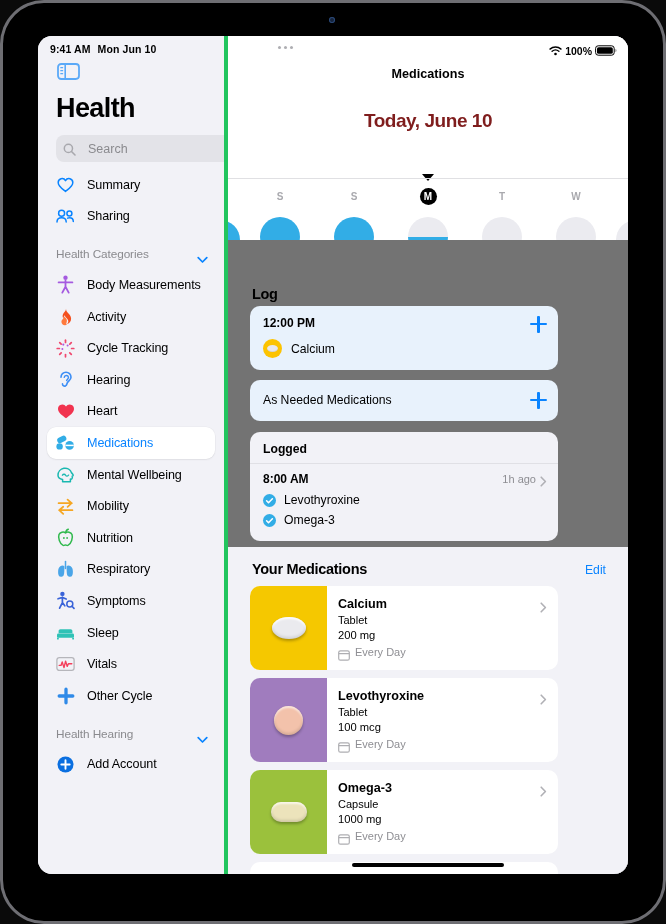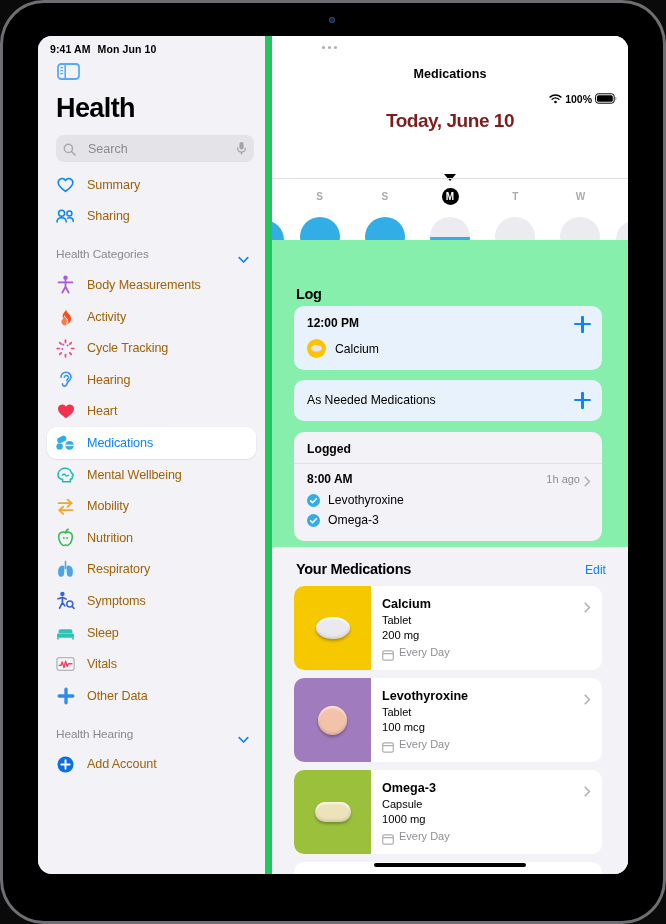--- a/index.html
+++ b/index.html
@@ -29,23 +29,23 @@
     position: absolute; left: 38px; top: 36px;
     width: 590px; height: 838px;
     background: #f2f2f7;
     border-radius: 14px;
     overflow: hidden;
     display: flex;
   }
 
   
   #sidebar {
-    width: 234px; height: 100%;
+    width: 190px; height: 100%;
     background: #f2f2f7;
-    border-right: 7px solid #22c55e;
+    border-right: 4px solid #22c55e;
     position: relative;
     overflow: hidden;
   }
   .status-left {
     position: absolute; left: 12px; top: 7px;
     font-size: 10.5px; font-weight: bold; color: #000;
     letter-spacing: .1px; white-space: nowrap;
   }
   .status-left .sl-date { margin-left: 7px; }
 
@@ -87,21 +87,21 @@
     cursor: pointer;
     position: relative;
   }
   .nav-row .ic {
     width: 19px; height: 19px;
     flex: 0 0 auto;
     display: flex; align-items: center; justify-content: center;
   }
   .nav-row .lb {
     margin-left: 12px;
-    font-size: 12.6px; color: #a16207;
+    font-size: 12.6px; color: #000000;
     letter-spacing: -.1px;
     white-space: nowrap;
   }
   .nav-row.selected {
     background: #fff;
     margin: 0 9px 0 9px;
     padding-left: 9px;
     border-radius: 9px;
     box-shadow: 0 0 0 .5px rgba(0,0,0,.04), 0 1px 2px rgba(0,0,0,.06);
   }
@@ -125,21 +125,21 @@
     background: #f2f2f7;
     position: relative;
     overflow: hidden;
   }
   #main-top {
     position: absolute; left: 0; top: 0; width: 100%; height: 204px;
     background: #fff;
   }
   .status-right {
     position: absolute; right: 11px; top: 6px;
-    display: flex; align-items: center; gap: 3px; margin-top: 48px;
+    display: flex; align-items: center; gap: 3px;
   }
   .status-right .pct { font-size: 10.5px; font-weight: bold; color: #000; }
   #ellipsis {
     position: absolute; left: 50px; top: 10px;
     display: flex; gap: 3px; cursor: pointer;
   }
   #ellipsis i { width: 3px; height: 3px; border-radius: 50%; background: #aeaeb2; display: block; }
 
   #nav-title {
     position: absolute; width: 100%; top: 31px;
@@ -196,21 +196,21 @@
     position: absolute; top: 184px;
     width: 40px; height: 40px; border-radius: 50%;
     background: #32ade6;
   }
   #edge-left { left: -28px; }
   #edge-right { right: -28px; background: #ebebf0; }
 
   
   #content {
     position: absolute; left: 0; top: 204px; width: 100%; bottom: 0;
-    background: #86efac;
+    background: #737373;
     overflow: hidden;
   }
   .sec-title {
     font-size: 14.5px; font-weight: bold; color: #000;
     letter-spacing: -.3px;
   }
   #log-head { position: absolute; left: 24px; top: 46px; }
 
   .card {
     position: absolute; left: 22px; width: 308px;
@@ -592,21 +592,21 @@
           </span>
           <span class="lb">Vitals</span>
         </div>
 
         <div class="nav-row">
           <span class="ic">
             <svg width="18" height="18" viewBox="0 0 18 18">
               <path d="M9 2.2v13.6M2.2 9h13.6" stroke="#2f8ae8" stroke-width="3.3" stroke-linecap="round"></path>
             </svg>
           </span>
-          <span class="lb">Other Data</span>
+          <span class="lb">Other Cycle</span>
         </div>
 
         <div class="nav-header">
           <span class="hl">Health Hearing</span>
           <span class="chev">
             <svg width="11" height="8" viewBox="0 0 11 8">
                 <path d="M1.2 1.6L5.5 6 9.8 1.6" fill="none" stroke="#0a84ff" stroke-width="1.7" stroke-linecap="round" stroke-linejoin="round"></path>
               </svg>
           </span>
         </div>

